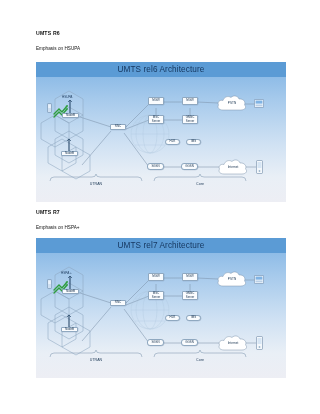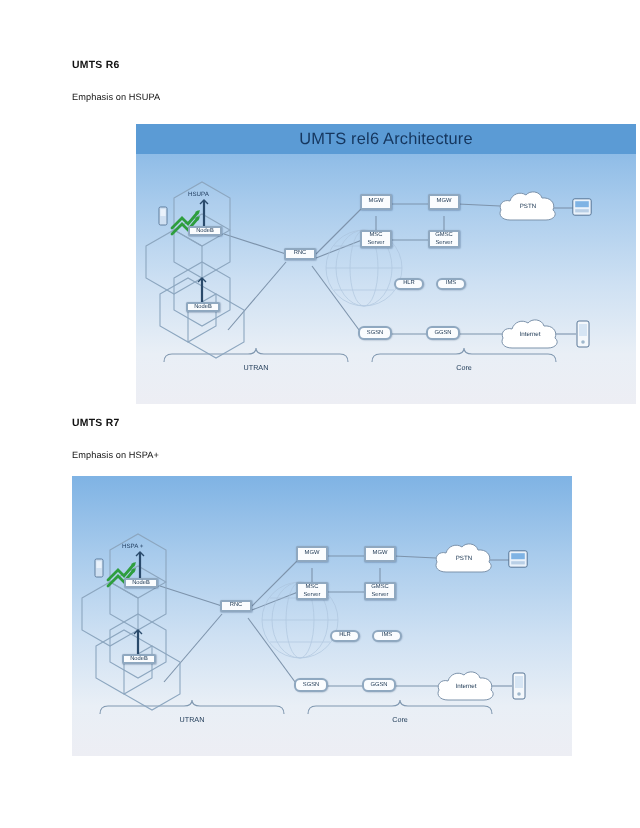--- a/index.html
+++ b/index.html
@@ -104,21 +104,21 @@
 
 <div class="page">
 
   <div class="section" style="top:30px;">
     <div class="heading">UMTS R6</div>
   </div>
   <div class="section" style="top:46px;">
     <div class="subheading">Emphasis on HSUPA</div>
   </div>
 
-  <div class="diagram" style="top:62px;margin-left:32px;">
+  <div class="diagram" style="top:62px;">
     <div class="diag-title">UMTS rel6 Architecture</div>
     <div class="canvas">
 
       <svg class="lines" viewBox="0 0 250 125">
         <g stroke="#7D93AB" stroke-width="0.55" fill="none">
 
           <path d="M44,40 L75,50"></path>
           <path d="M46,88 L75,54"></path>
 
           <path d="M90,50 L113,27"></path>
@@ -247,20 +247,21 @@
   </div>
 
   <div class="section" style="top:209px;">
     <div class="heading">UMTS R7</div>
   </div>
   <div class="section" style="top:225px;">
     <div class="subheading">Emphasis on HSPA+</div>
   </div>
 
   <div class="diagram" style="top:238px;">
+    <div class="diag-title">UMTS rel7 Architecture</div>
     <div class="canvas">
 
       <svg class="lines" viewBox="0 0 250 125">
         <g stroke="#7D93AB" stroke-width="0.55" fill="none">
           <path d="M44,40 L75,50"></path>
           <path d="M46,88 L75,54"></path>
           <path d="M90,50 L113,27"></path>
           <path d="M90,52 L113,43"></path>
           <path d="M88,56 L113,90"></path>
           <path d="M127,25 L147,25"></path>

